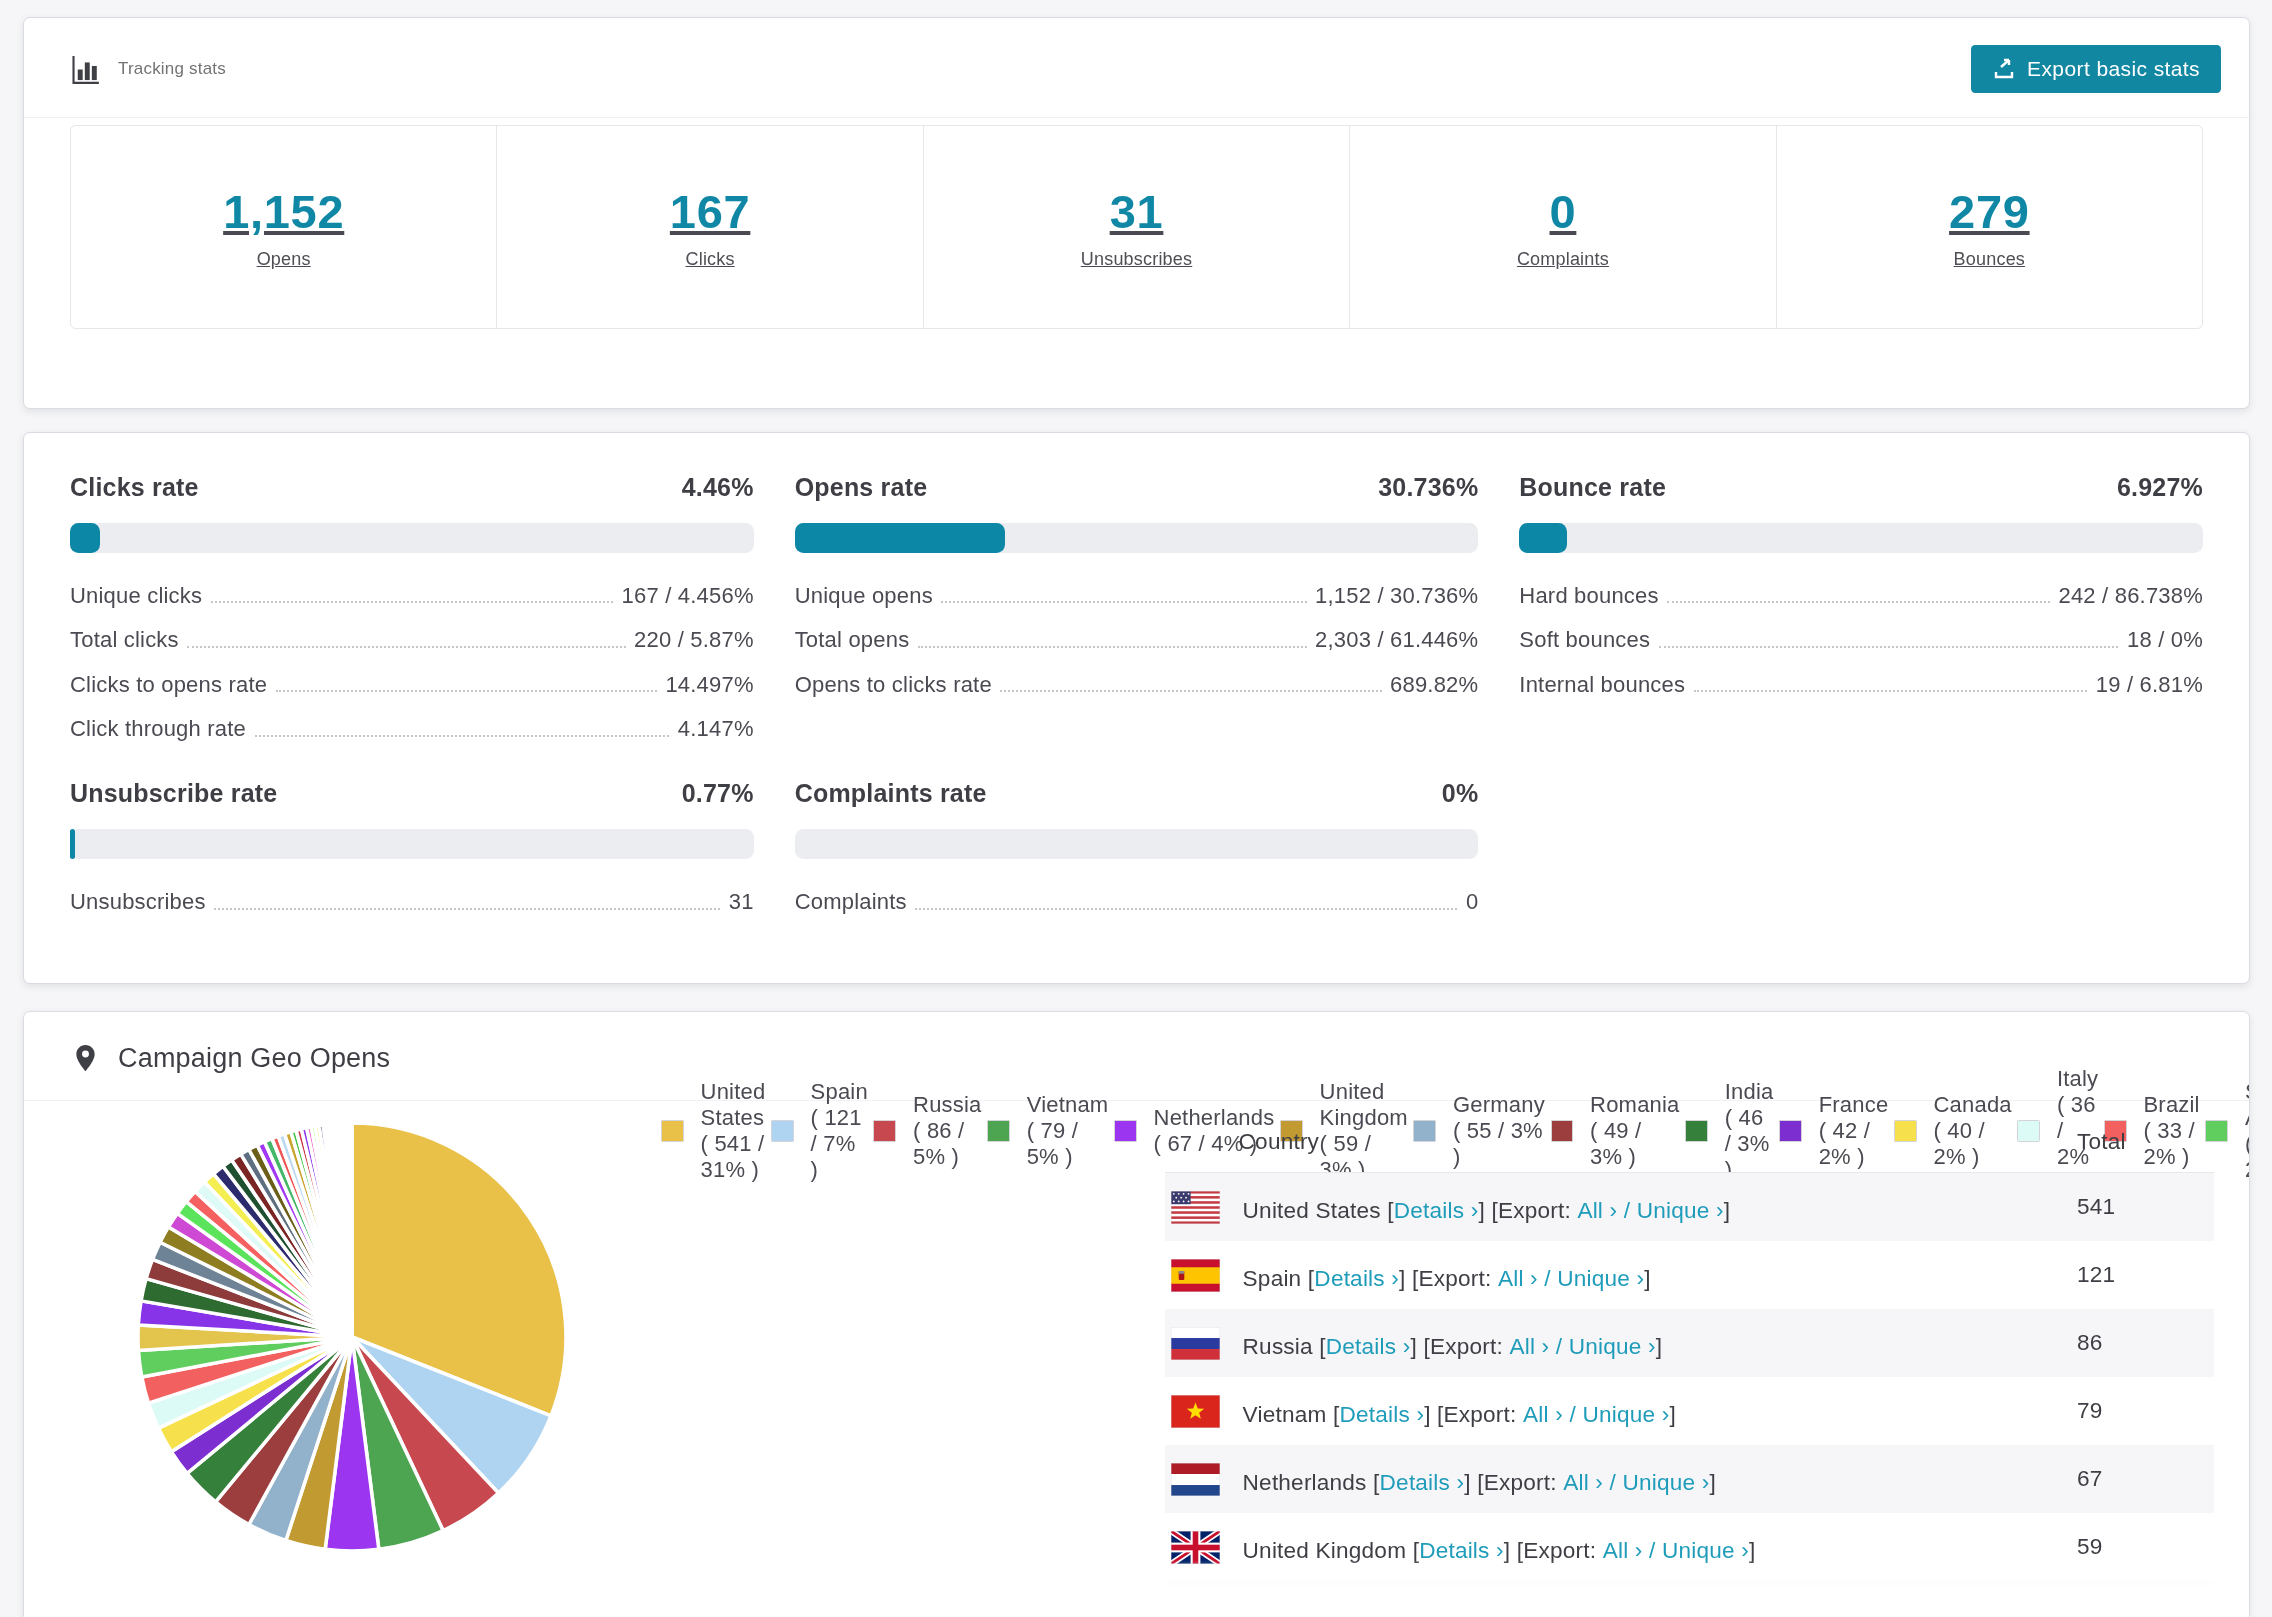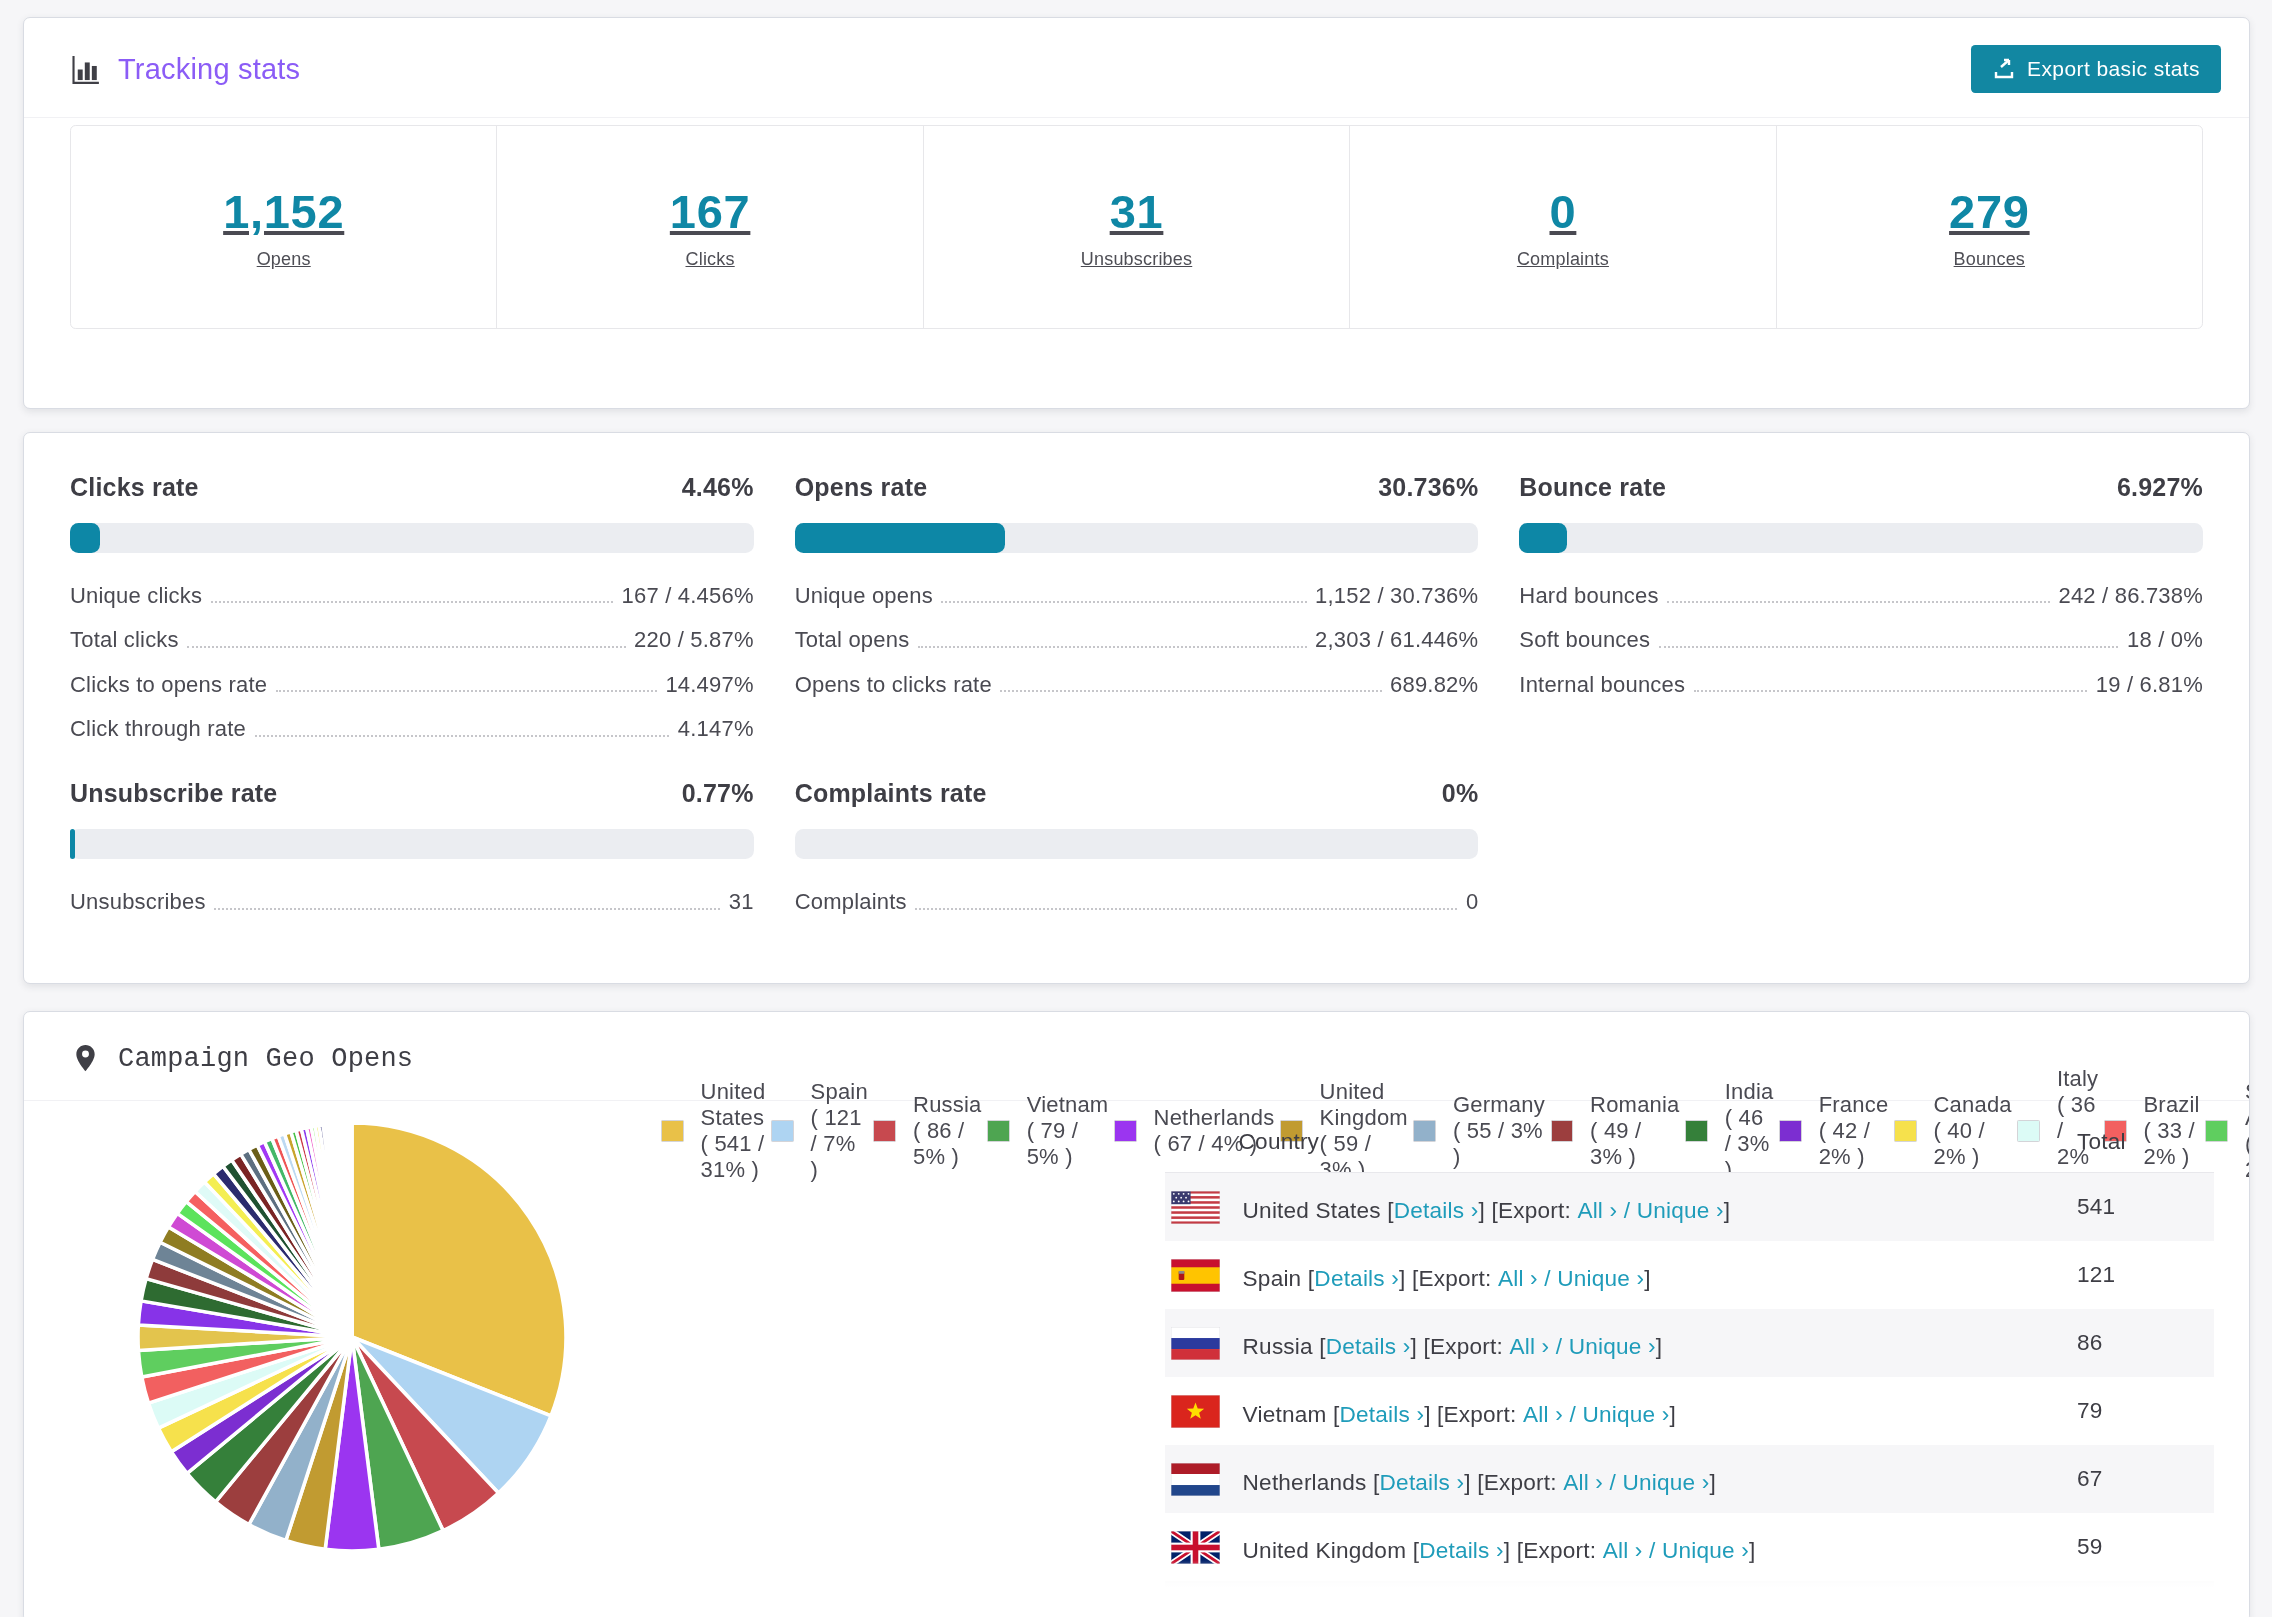--- a/index.html
+++ b/index.html
@@ -15,21 +15,21 @@
     border:0.7px solid #d9dce3;border-radius:7px;
     box-shadow:0 2.8px 7px rgba(50,55,70,.10);
     box-sizing:border-box;position:relative;
   }
   
   .card1{margin-top:17px;height:392px;}
   .c1-head{
     display:flex;justify-content:space-between;align-items:center;
     padding:27px 28px 24px 46px;border-bottom:1.4px solid #f1f1f4;
   }
-  .sec-title{display:flex;align-items:center;gap:17px;font-size:29px;color:#8b5cf6;font-weight:500;}
+  .sec-title{display:flex;align-items:center;gap:17px;font-size:17px;color:#737373;font-weight:500;}
   .sec-icon{width:31px;height:31px;flex:none;display:inline-flex;}
   .btn-primary{
     background:#1287a2;color:#fff;border:none;border-radius:4.2px;
     font-family:inherit;font-size:21px;letter-spacing:0.4px;
     padding:12px 21px;display:flex;align-items:center;gap:11.3px;cursor:pointer;
   }
   .btn-primary svg{width:24px;height:24px;}
   .stats-box{
     margin:7px 46px 0;border:0.7px solid #e7e7ea;border-radius:5.6px;
     display:flex;height:202px;background:#fff;text-decoration:underline;
@@ -49,21 +49,21 @@
   .drows{margin-top:30px;}
   .drow{display:flex;align-items:flex-end;font-size:22px;color:#4a4a52;}
   .drow + .drow{margin-top:18.4px;}
   .leader{flex:1;border-bottom:2.1px dotted #c6c6ca;margin:0 8.5px 5.6px;}
   .drow .val{white-space:nowrap;}
   
   .card3{margin-top:27px;height:611px;overflow:hidden;}
   .c3-head{
     display:flex;align-items:center;gap:17px;
     padding:31px 46px 25.4px;border-bottom:1.4px solid #f1f1f4;
-    font-size:27px;color:#3e3e45;font-weight:500;font-family:Liberation Mono, monospace;
+    font-size:27px;color:#3e3e45;font-weight:500;
   }
   .pie-wrap{position:absolute;left:102px;top:99px;width:452px;height:452px;}
   .legend{position:absolute;left:637px;top:107px;display:flex;flex-direction:row;gap:5.6px;}
   .legend-item{display:flex;align-items:center;gap:17px;height:24px;font-size:22px;color:#4a4a52;cursor:pointer;}
   .swatch{width:22.6px;height:22.6px;border:1.4px solid #d4d4d8;border-radius:1.4px;box-sizing:border-box;flex:none;}
   .geo-table{position:absolute;left:1141px;top:99px;width:1049px;font-size:22.6px;color:#3e3e45;}
   .geo-header{display:flex;align-items:center;height:61px;border-bottom:0.7px solid #e8e8ec;padding-left:5.6px;}
   .geo-header .col-country{flex:1;padding-left:68px;}
   .col-total{width:137px;flex:none;}
   .geo-row{display:flex;align-items:center;height:68px;padding-left:5.6px;}

